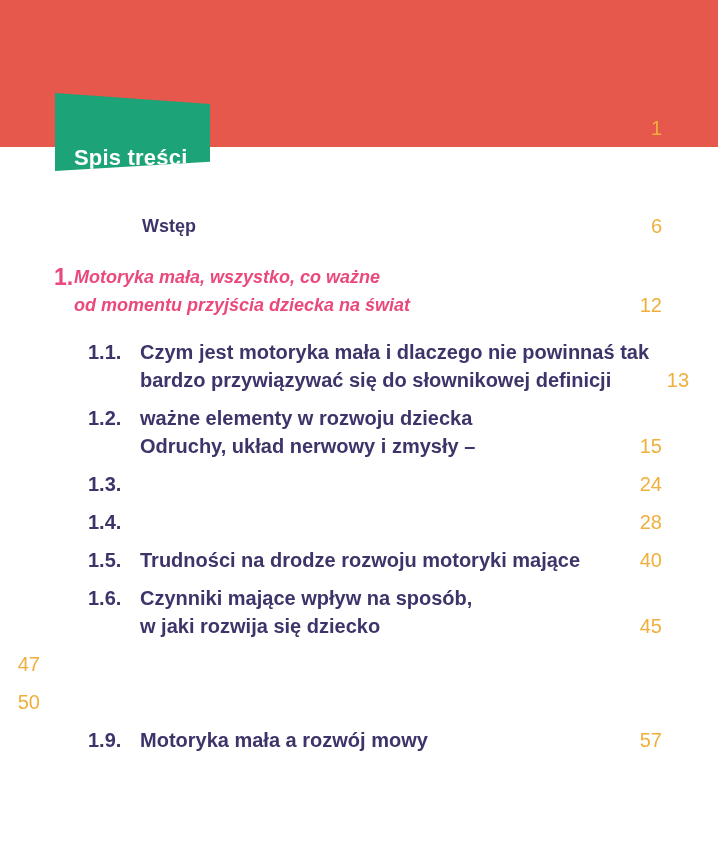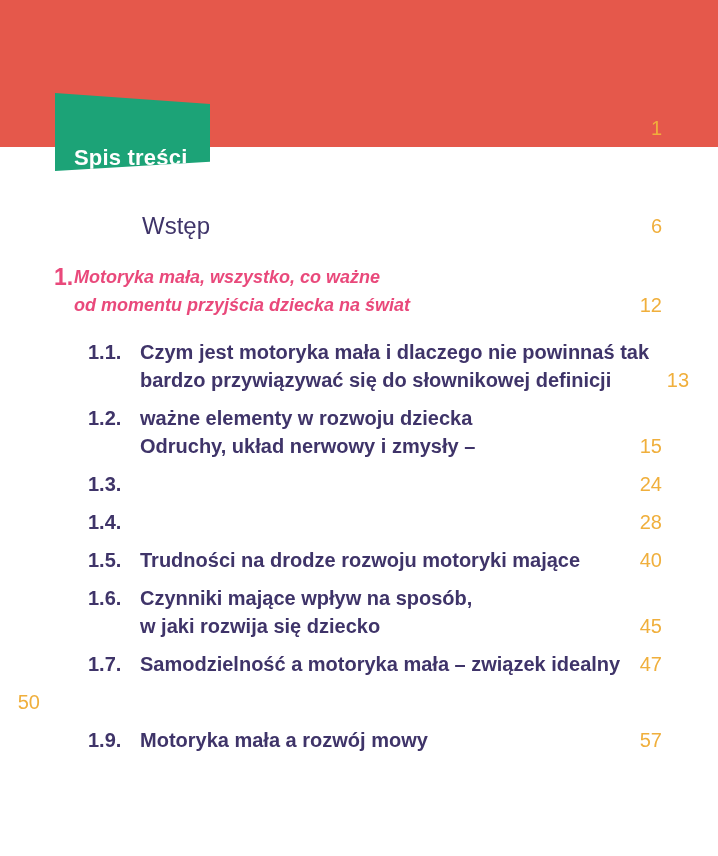--- a/index.html
+++ b/index.html
@@ -57,21 +57,21 @@
     color: #F0AF3C;
     font-size: 20px;
     line-height: 28px;
     white-space: nowrap;
   }
   .line { line-height: 28px; white-space: nowrap; }
 
   
   .row-intro { margin-top: 65px; }
   .row-intro .body { padding-left: 142px; }
-  .row-intro .line { color: #3F3469; font-size: 24px; }
+  .row-intro .line { color: #3F3469; font-size: 18px; font-weight: bold; }
 
   
   .row-chapter { margin-top: 23px; }
   .row-chapter .body { padding-left: 54px; }
   .row-chapter .num {
     width: 20px;
     color: #E9497B;
     font-size: 23px;
     font-weight: bold;
     line-height: 28px;
@@ -181,26 +181,20 @@
         <div class="num">1.6.</div>
         <div class="lines">
           <div class="line">Czynniki mające wpływ na sposób,</div>
           <div class="line">w jaki rozwija się dziecko</div>
         </div>
       </div>
       <div class="pg">45</div>
     </div>
 
     <div class="row row-item">
-      <div class="body">
-        <div class="num">1.7.</div>
-        <div class="lines">
-          <div class="line">Samodzielność a motoryka mała – związek idealny</div>
-        </div>
-      </div>
       <div class="pg">47</div>
     </div>
 
     <div class="row row-item">
       <div class="pg">50</div>
     </div>
 
     <div class="row row-item">
       <div class="body">
         <div class="num">1.9.</div>

